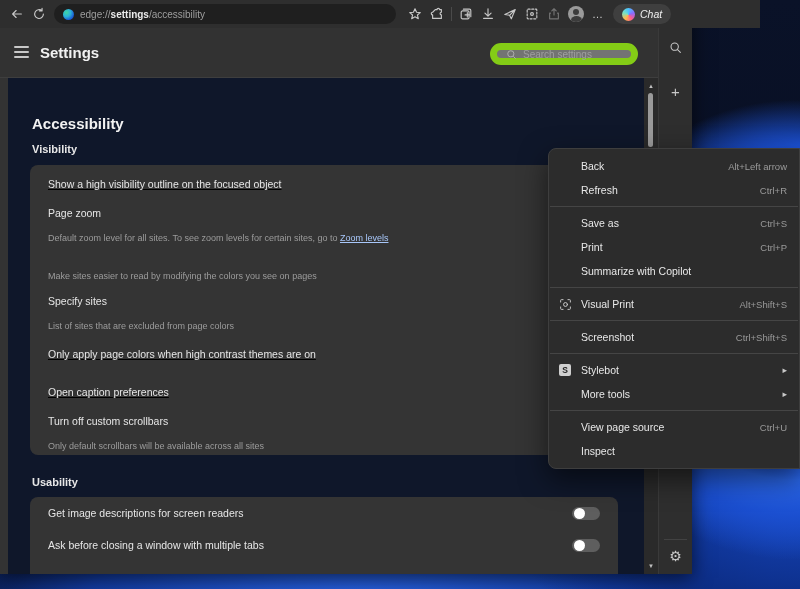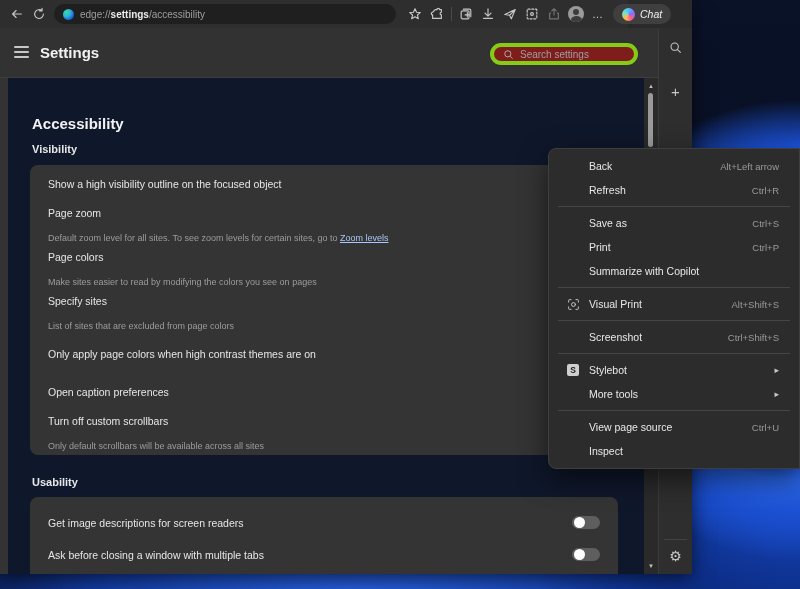--- a/index.html
+++ b/index.html
@@ -9,21 +9,21 @@
   .wallpaper{position:absolute;inset:0;
     background:
       radial-gradient(circle 230px at 795px 330px, rgba(20,60,160,0) 118px, #2a66e8 150px, #1b4fd0 185px, rgba(10,30,90,0) 230px),
       radial-gradient(ellipse 420px 300px at 100% 78%, #1a4fd0 0%, #0d2f8a 45%, rgba(5,13,40,0) 75%),
       radial-gradient(ellipse 620px 170px at 45% 103%, #2a66e8 0%, #123a9e 45%, rgba(4,8,26,0) 75%),
       linear-gradient(180deg,#0a1228 0%,#050a1c 100%);}
   
   .browser{position:absolute;left:0;top:0;width:692px;height:574px;background:#2a2a2a;
            box-shadow:0 4px 18px rgba(0,0,0,.6);}
   
-  .toolbar{position:absolute;left:0;top:0;width:628px;height:28px;background:#2e2e2e;
+  .toolbar{position:absolute;left:0;top:0;width:760px;height:28px;background:#2e2e2e;
            display:flex;align-items:center;padding:0 6px;box-sizing:border-box;}
   .tbtn{width:22px;height:22px;display:flex;align-items:center;justify-content:center;flex:none;border-radius:4px;}
   .tbtn svg{stroke:#c8c8c8;fill:none;stroke-width:1.3;stroke-linecap:round;stroke-linejoin:round;}
   .urlbar{flex:none;width:342px;height:20px;margin:0 8px 0 4px;background:#1f1f1f;border-radius:10px;
           display:flex;align-items:center;padding:0 9px;box-sizing:border-box;gap:6px;}
   .edge-logo{width:11px;height:11px;border-radius:50%;flex:none;
     background:radial-gradient(circle at 32% 32%, #3fd6a4 0%, #2bb3d8 38%, #1b5cd6 72%, #123a9e 100%);}
   .urltext{font-size:10px;color:#9f9f9f;white-space:nowrap;}
   .urltext .urlbold{color:#ececec;font-weight:bold;}
   .tdivider{width:1px;height:14px;background:#4a4a4a;margin:0 3px;flex:none;}
@@ -36,61 +36,61 @@
            gap:5px;padding:0 9px;margin-left:4px;flex:none;}
   .copilot-icon{width:13px;height:13px;border-radius:50%;
     background:conic-gradient(#4bc3ff,#8a6bff,#ff5a8a,#ffb84b,#7ae3c3,#4bc3ff);}
   .chatlabel{font-size:10.5px;color:#f0f0f0;font-style:italic;}
   
   .setheader{position:absolute;left:0;top:28px;width:658px;height:50px;background:#323232;
              border-bottom:1px solid #3e3e3e;box-sizing:border-box;}
   .hamburger{position:absolute;left:14px;top:18px;width:15px;height:13px;}
   .hamburger span{display:block;height:1.6px;background:#c8c8c8;margin-bottom:3.4px;border-radius:1px;}
   .settings-title{position:absolute;left:40px;top:16px;font-size:15px;font-weight:bold;color:#f2f2f2;}
-  .searchbox{position:absolute;left:490px;top:15px;width:148px;height:22px;border:4px solid #84cc16;
-             background:#7f1d1d;border-radius:11px;display:flex;align-items:center;gap:6px;
+  .searchbox{position:absolute;left:490px;top:15px;width:148px;height:22px;border:7px solid #84cc16;
+             background:#737373;border-radius:11px;display:flex;align-items:center;gap:6px;
              padding:0 9px;box-sizing:border-box;}
   .searchbox svg{stroke:#b5b5b5;fill:none;stroke-width:1.3;flex:none;}
   .searchbox input{background:transparent;border:none;outline:none;color:#ddd;font-size:10px;
                    font-family:"Liberation Sans",sans-serif;width:100%;padding:0;}
   .searchbox input::placeholder{color:#9f9f9f;}
   
   .content{position:absolute;left:0;top:78px;width:644px;height:496px;background:#0f172a;overflow:hidden;}
   .leftgutter{position:absolute;left:0;top:0;width:8px;height:496px;background:#333333;}
   .page-h1{position:absolute;left:32px;top:37px;font-size:15px;font-weight:bold;color:#f2f2f2;}
   .section-h2{position:absolute;left:32px;font-size:11px;font-weight:bold;color:#e8e8e8;}
   .card{position:absolute;left:30px;width:588px;background:#343434;border-radius:8px;overflow:hidden;}
   .card1{top:87px;height:290px;display:flex;flex-direction:column;}
   .card2{top:419px;height:90px;}
   .srow{padding:0 18px;display:flex;flex-direction:column;justify-content:center;box-sizing:border-box;}
-  .h38{height:38px;} .h44{height:44px;}
+  .h38{height:38px;text-decoration:underline;} .h44{height:44px;}
   .srow .lbl{font-size:10.5px;color:#e6e6e6;}
   .srow .desc{font-size:9px;color:#9c9c9c;margin-top:14px;}
   .srow .desc a{color:#a8c7fa;text-decoration:underline;cursor:pointer;}
-  .trow{height:32px;display:flex;align-items:flex-end;justify-content:space-between;
+  .trow{height:32px;display:flex;align-items:center;justify-content:space-between;
         padding:0 18px;box-sizing:border-box;}
   .trow .lbl{font-size:10.5px;color:#e6e6e6;}
   .toggle{width:28px;height:13px;border-radius:7px;background:#5e5e5e;position:relative;flex:none;}
   .toggle .knob{position:absolute;left:1.5px;top:1px;width:11px;height:11px;border-radius:50%;background:#fff;}
   
   .scrollbar{position:absolute;left:644px;top:78px;width:14px;height:496px;background:#2a2a2a;}
   .sb-arrow{position:absolute;left:0;width:14px;text-align:center;font-size:6px;color:#c0c0c0;line-height:8px;}
   .sb-up{top:4px;} .sb-down{bottom:4px;}
   .sb-thumb{position:absolute;left:4px;top:15px;width:5px;height:54px;border-radius:3px;background:#9a9a9a;}
   
   .sidebar{position:absolute;left:658px;top:28px;width:34px;height:546px;background:#2e2e2e;
            border-left:1px solid #3a3a3a;box-sizing:border-box;}
   .sidebtn{position:absolute;left:0;width:33px;height:26px;display:flex;align-items:center;justify-content:center;}
   .sidebtn svg{stroke:#c8c8c8;fill:none;stroke-width:1.3;stroke-linecap:round;}
   .side-sep{position:absolute;left:5px;right:5px;height:1px;background:#424242;}
   .gear-glyph{font-size:14px;color:#c8c8c8;line-height:14px;}
   
   .ctxmenu{position:absolute;left:548px;top:148px;width:252px;height:321px;background:#2c2c2c;
            border:1px solid #3e3e3e;border-radius:8px 0 0 8px;box-sizing:border-box;
-           box-shadow:0 10px 28px rgba(0,0,0,.55);padding:5px 8px;}
+           box-shadow:0 10px 28px rgba(0,0,0,.55);padding:5px 0;}
   .mi{height:24px;display:flex;align-items:center;padding:0 12px 0 10px;box-sizing:border-box;}
   .mi .icon-slot{width:22px;flex:none;display:flex;align-items:center;justify-content:flex-start;}
   .mi .mlabel{font-size:10.5px;color:#e8e8e8;white-space:nowrap;}
   .mi .mshortcut{margin-left:auto;font-size:9.5px;color:#9a9a9a;white-space:nowrap;}
   .mi .subarrow{margin-left:auto;font-size:9px;color:#c8c8c8;}
   .msep{height:1px;background:#454545;margin:4px 1px;}
   .vs-icon svg{stroke:#c8c8c8;fill:none;stroke-width:1.2;stroke-linecap:round;}
   .stylebot-badge{width:12px;height:12px;border-radius:2px;background:#cfcfcf;color:#1f1f1f;
                   font-size:8.5px;font-weight:bold;display:flex;align-items:center;justify-content:center;}
 </style>
@@ -193,21 +193,20 @@
 
       <div class="card card1">
         <div class="srow h38">
           <div class="lbl">Show a high visibility outline on the focused object</div>
         </div>
         <div class="srow h44">
           <div class="lbl">Page zoom</div>
           <div class="desc"><span>Default zoom level for all sites. To see zoom levels for certain sites, go to </span><a>Zoom levels</a></div>
         </div>
         <div class="srow h44">
-          <div class="lbl">Page colors</div>
           <div class="desc">Make sites easier to read by modifying the colors you see on pages</div>
         </div>
         <div class="srow h44">
           <div class="lbl">Specify sites</div>
           <div class="desc">List of sites that are excluded from page colors</div>
         </div>
         <div class="srow h38">
           <div class="lbl">Only apply page colors when high contrast themes are on</div>
         </div>
         <div class="srow h38">

